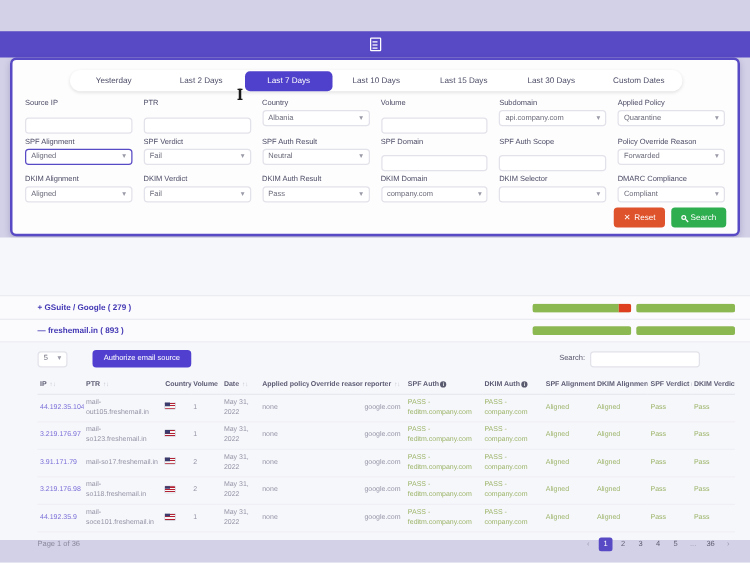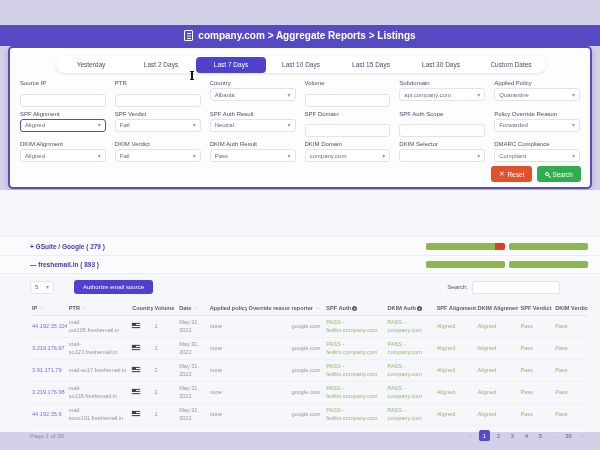--- a/index.html
+++ b/index.html
@@ -86,21 +86,20 @@
   .page-btn { min-width:11px; height:11px; display:flex; align-items:center; justify-content:center;
     font-size:6px; color:#5f5f72; border-radius:2px; cursor:pointer; padding:0 2px; }
   .page-btn.active { background:#584ac4; color:#fff; }
   .page-btn.nav { color:#9a9aae; }
 </style>
 </head>
 <body>
 
 <div class="titlebar">
   <span class="doc-icon"></span>
-  <span>company.com &gt; Aggregate Reports &gt; Listings</span>
 </div>
 
 <div class="filter-panel">
   <div class="tabs-bar">
       <div class="tab">Yesterday</div>
       <div class="tab">Last 2 Days</div>
       <div class="tab active">Last 7 Days</div>
       <div class="tab">Last 10 Days</div>
       <div class="tab">Last 15 Days</div>
       <div class="tab">Last 30 Days</div>

